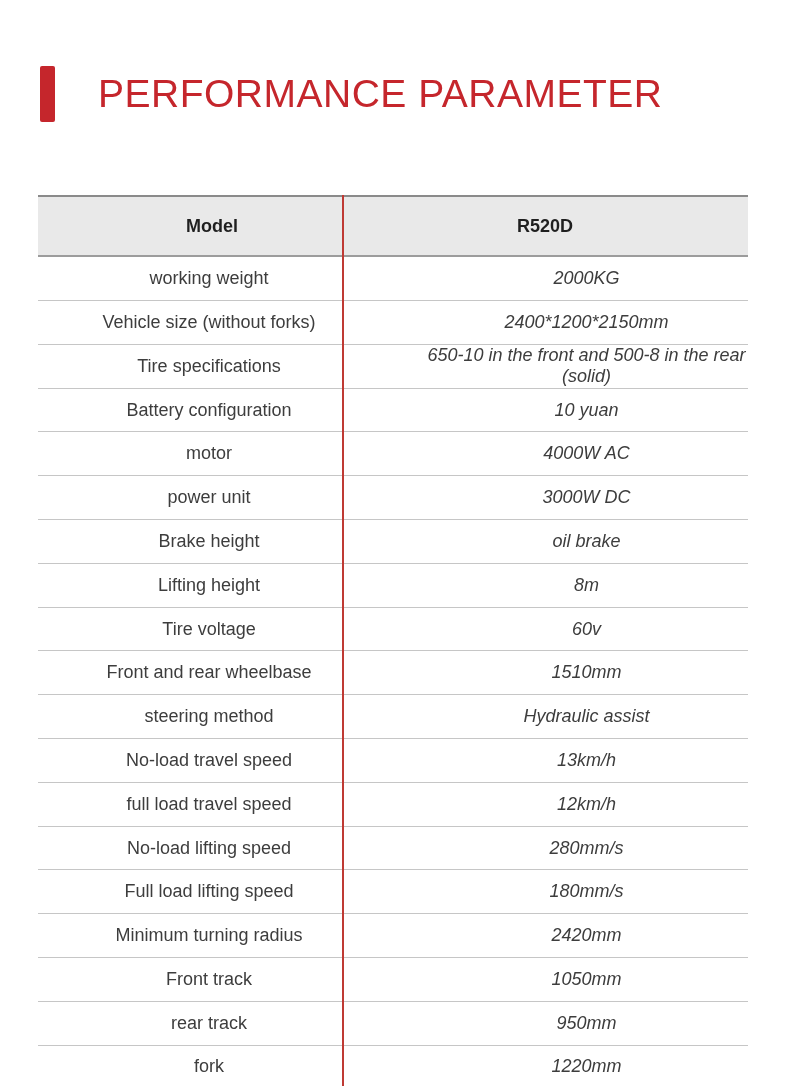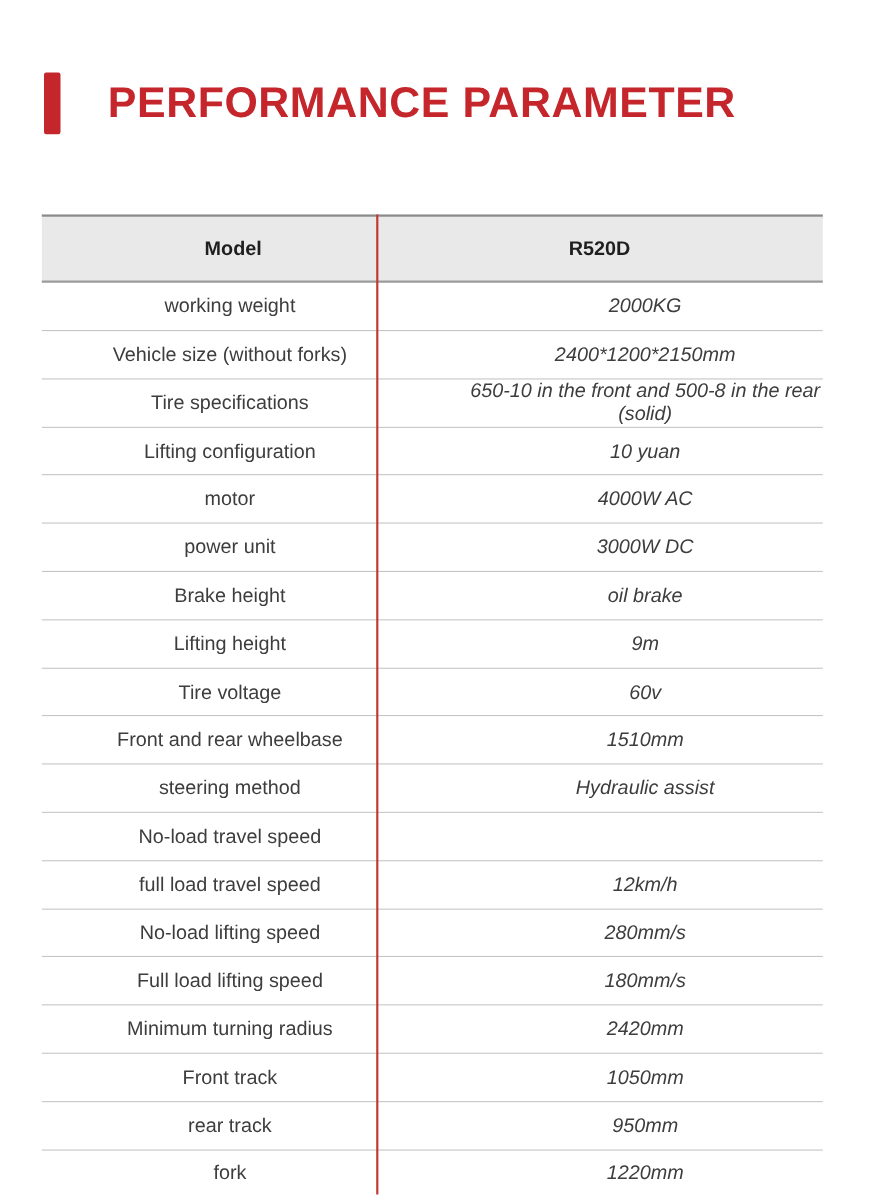--- a/index.html
+++ b/index.html
@@ -33,21 +33,21 @@
   .accent-bar {
     width: 15px;
     height: 56px;
     background: var(--accent);
     border-radius: 2px;
     flex: 0 0 auto;
   }
   .page-title {
     margin-left: 43px;
     font-size: 39px;
-    font-weight: bold;
+    font-weight: normal;
     color: var(--accent);
     letter-spacing: 0.5px;
     white-space: nowrap;
     line-height: 1;
   }
 
   .spec-table {
     position: relative;
     margin: 56px 0 0 38px;
     width: 710px;
@@ -118,61 +118,62 @@
     <div class="cell-label">Vehicle size (without forks)</div>
     <div class="cell-value">2400*1200*2150mm</div>
   </div>
 
   <div class="t-row">
     <div class="cell-label">Tire specifications</div>
     <div class="cell-value">650-10 in the front and 500-8 in the rear (solid)</div>
   </div>
 
   <div class="t-row">
-    <div class="cell-label">Lifting configuration</div>
+    <div class="cell-label">Battery configuration</div>
     <div class="cell-value">10 yuan</div>
   </div>
 
   <div class="t-row">
     <div class="cell-label">motor</div>
     <div class="cell-value">4000W AC</div>
   </div>
 
   <div class="t-row">
     <div class="cell-label">power unit</div>
     <div class="cell-value">3000W DC</div>
   </div>
 
   <div class="t-row">
     <div class="cell-label">Brake height</div>
     <div class="cell-value">oil brake</div>
   </div>
 
   <div class="t-row">
     <div class="cell-label">Lifting height</div>
-    <div class="cell-value">9m</div>
+    <div class="cell-value">8m</div>
   </div>
 
   <div class="t-row">
     <div class="cell-label">Tire voltage</div>
     <div class="cell-value">60v</div>
   </div>
 
   <div class="t-row">
     <div class="cell-label">Front and rear wheelbase</div>
     <div class="cell-value">1510mm</div>
   </div>
 
   <div class="t-row">
     <div class="cell-label">steering method</div>
     <div class="cell-value">Hydraulic assist</div>
   </div>
 
   <div class="t-row">
     <div class="cell-label">No-load travel speed</div>
+    <div class="cell-value">13km/h</div>
   </div>
 
   <div class="t-row">
     <div class="cell-label">full load travel speed</div>
     <div class="cell-value">12km/h</div>
   </div>
 
   <div class="t-row">
     <div class="cell-label">No-load lifting speed</div>
     <div class="cell-value">280mm/s</div>

